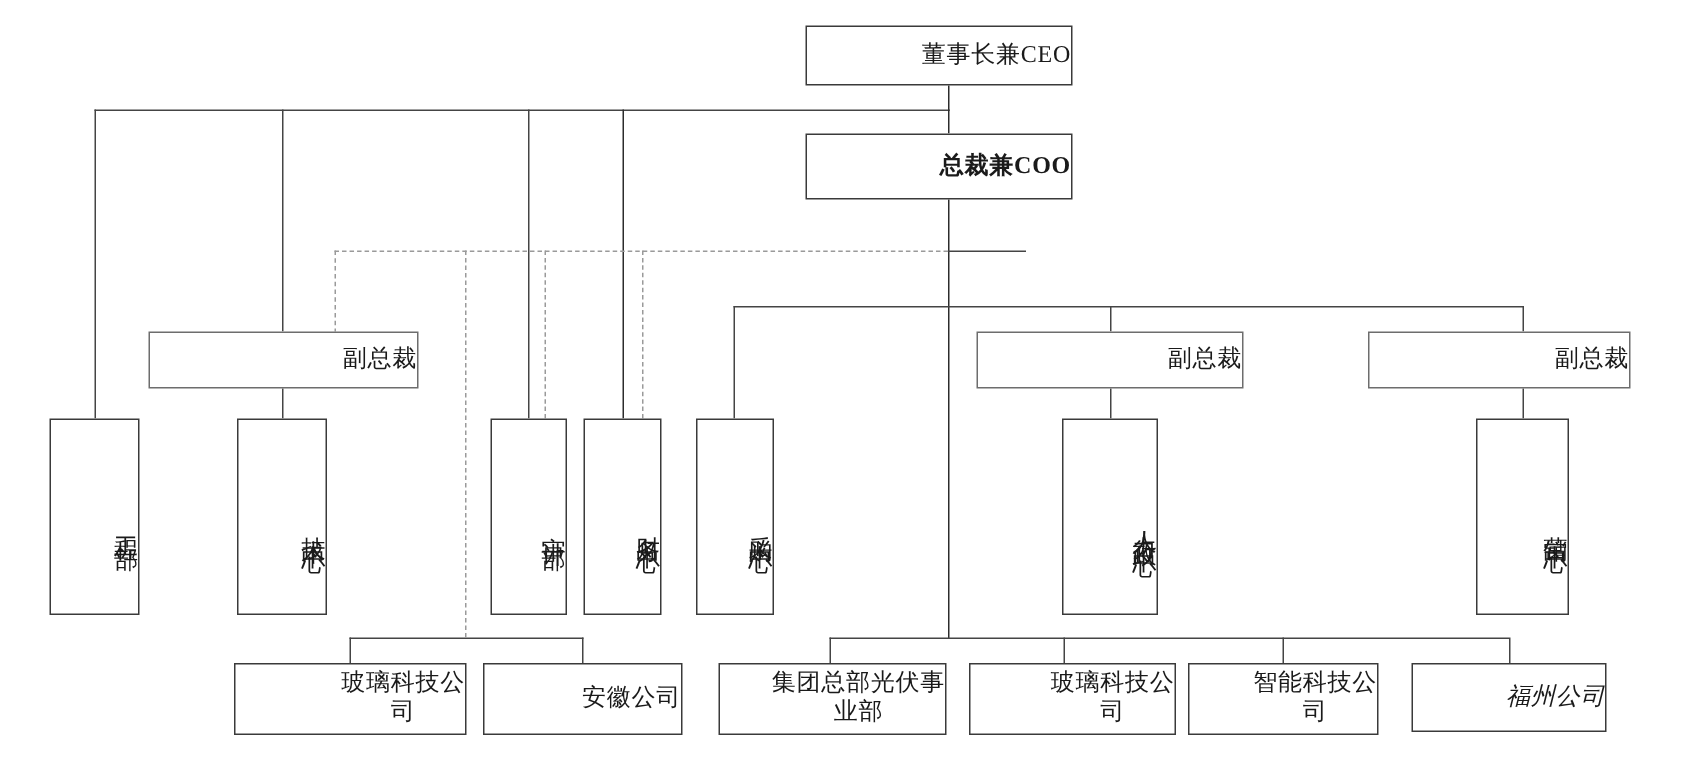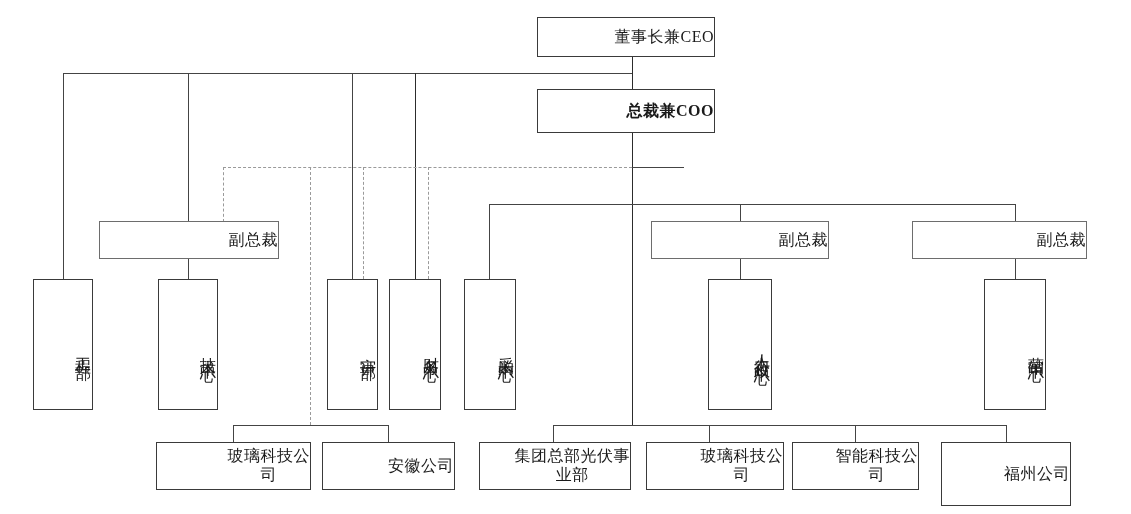--- a/index.html
+++ b/index.html
@@ -194,17 +194,17 @@
   <div class="node" style="left:646px; top:442px; width:138px; height:48px;">
     <span class="lbl">玻璃科技公
 司</span>
   </div>
 
   <div class="node" style="left:792px; top:442px; width:127px; height:48px;">
     <span class="lbl">智能科技公
 司</span>
   </div>
 
-  <div class="node" style="left:941px; top:442px; width:130px; height:64px;">
+  <div class="node" style="left:941px; top:442px; width:130px; height:46px;font-style:italic;">
     <span class="lbl">福州公司</span>
   </div>
 
 </div>
 
 </body></html>

